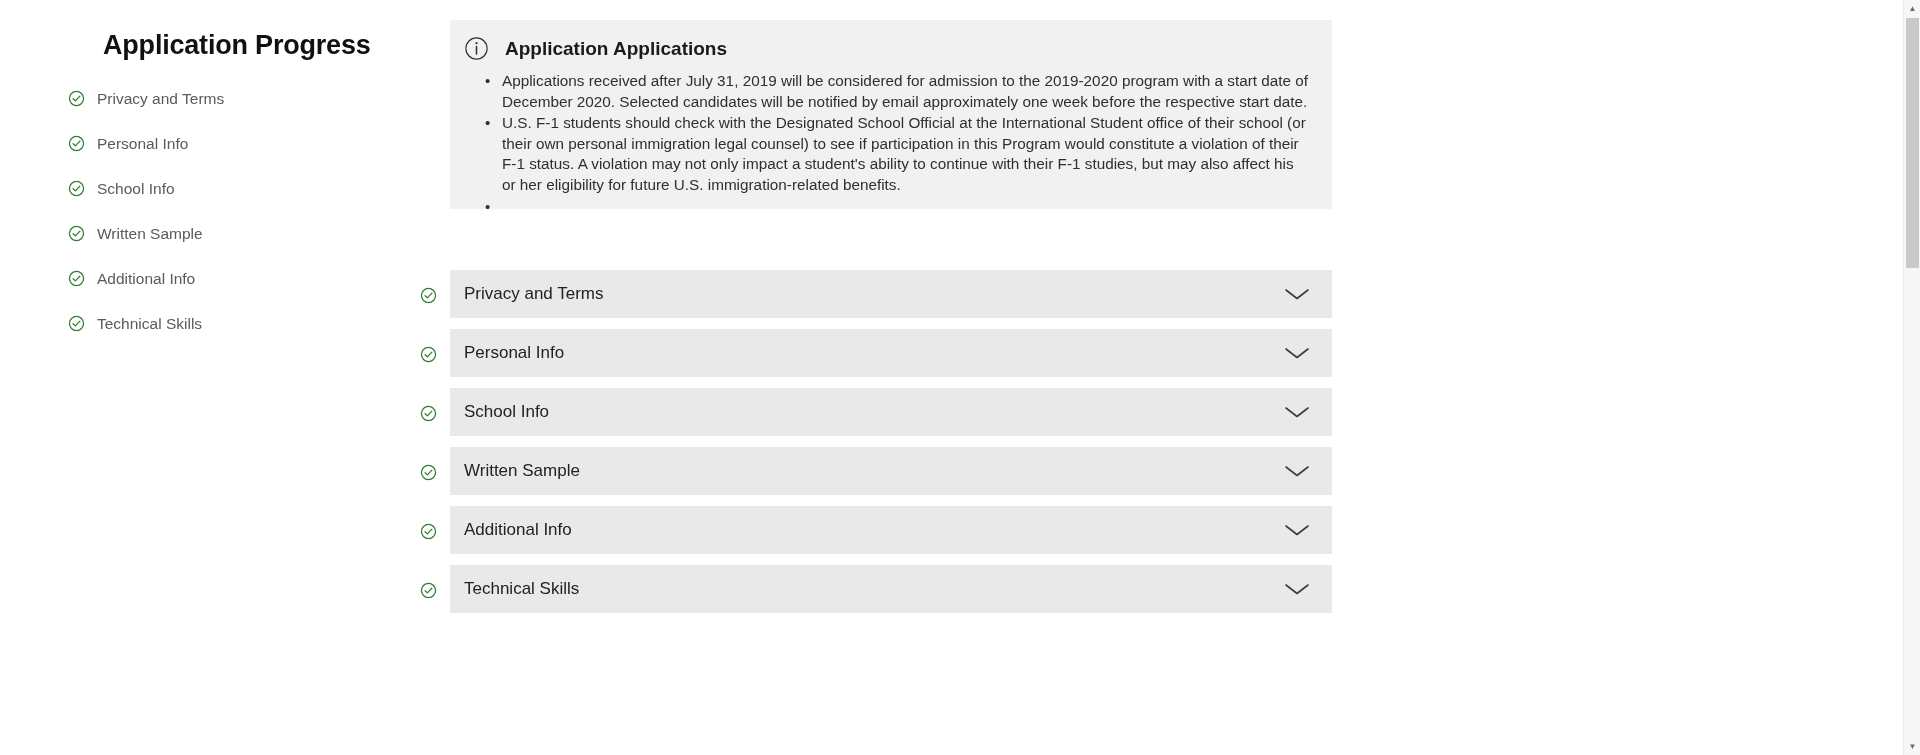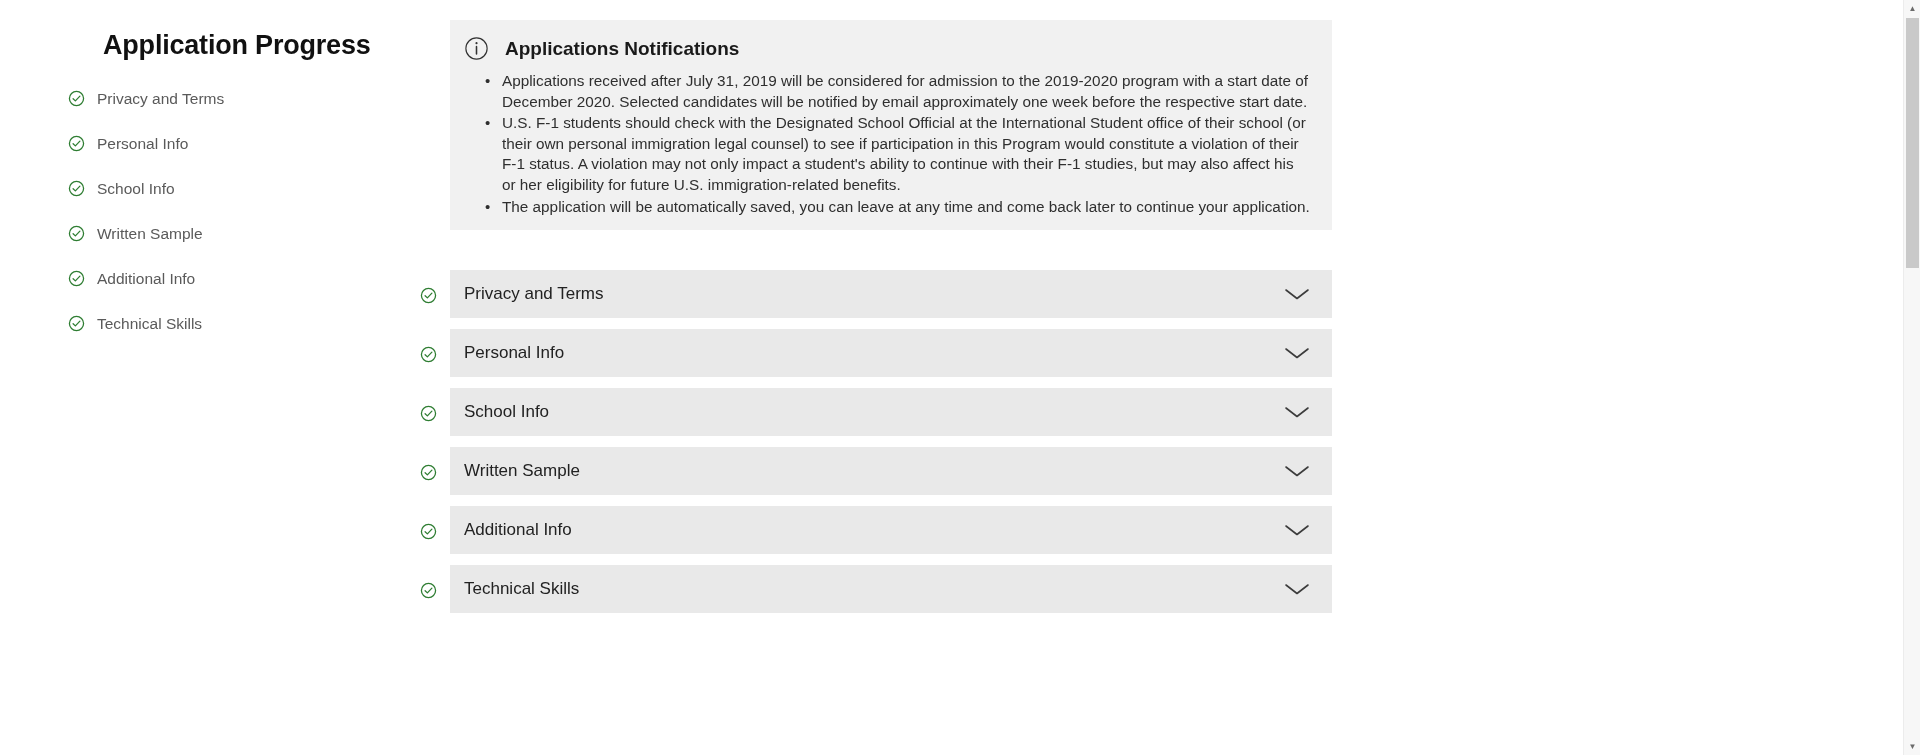--- a/index.html
+++ b/index.html
@@ -284,26 +284,26 @@
 
     <div class="notif-panel">
       <div class="notif-header">
         <span class="info-icon">
           <svg viewBox="0 0 24 24">
             <circle cx="12" cy="12" r="10.2" fill="none" stroke="#333333" stroke-width="1.1"></circle>
             <circle cx="12" cy="6.9" r="1.05" fill="#333333"></circle>
             <path d="M12 10.2 L12 17.2" stroke="#333333" stroke-width="1.5" stroke-linecap="round"></path>
           </svg>
         </span>
-        <span class="notif-title">Applications Notifications</span>
+        <span class="notif-title">Application Applications</span>
       </div>
       <ul class="notif-list">
         <li><span class="bullet">•</span><span>Applications received after July 31, 2019 will be considered for admission to the 2019-2020 program with a start date of December 2020. Selected candidates will be notified by email approximately one week before the respective start date.</span></li>
         <li><span class="bullet">•</span><span>U.S. F-1 students should check with the Designated School Official at the International Student office of their school (or their own personal immigration legal counsel) to see if participation in this Program would constitute a violation of their F-1 status. A violation may not only impact a student's ability to continue with their F-1 studies, but may also affect his or her eligibility for future U.S. immigration-related benefits.</span></li>
-        <li><span class="bullet">•</span><span>The application will be automatically saved, you can leave at any time and come back later to continue your application.</span></li>
+        <li><span class="bullet">•</span></li>
       </ul>
     </div>
 
     <div class="accordion">
 
       <div class="acc-row">
         <span class="acc-check">
           <svg viewBox="0 0 24 24" width="17" height="17">
               <circle cx="12" cy="12" r="10" fill="none" stroke="#2e7d32" stroke-width="1.8"></circle>
               <path d="M7.2 12.3 L10.4 15.4 L16.8 8.6" fill="none" stroke="#2e7d32" stroke-width="1.8" stroke-linecap="round" stroke-linejoin="round"></path>

